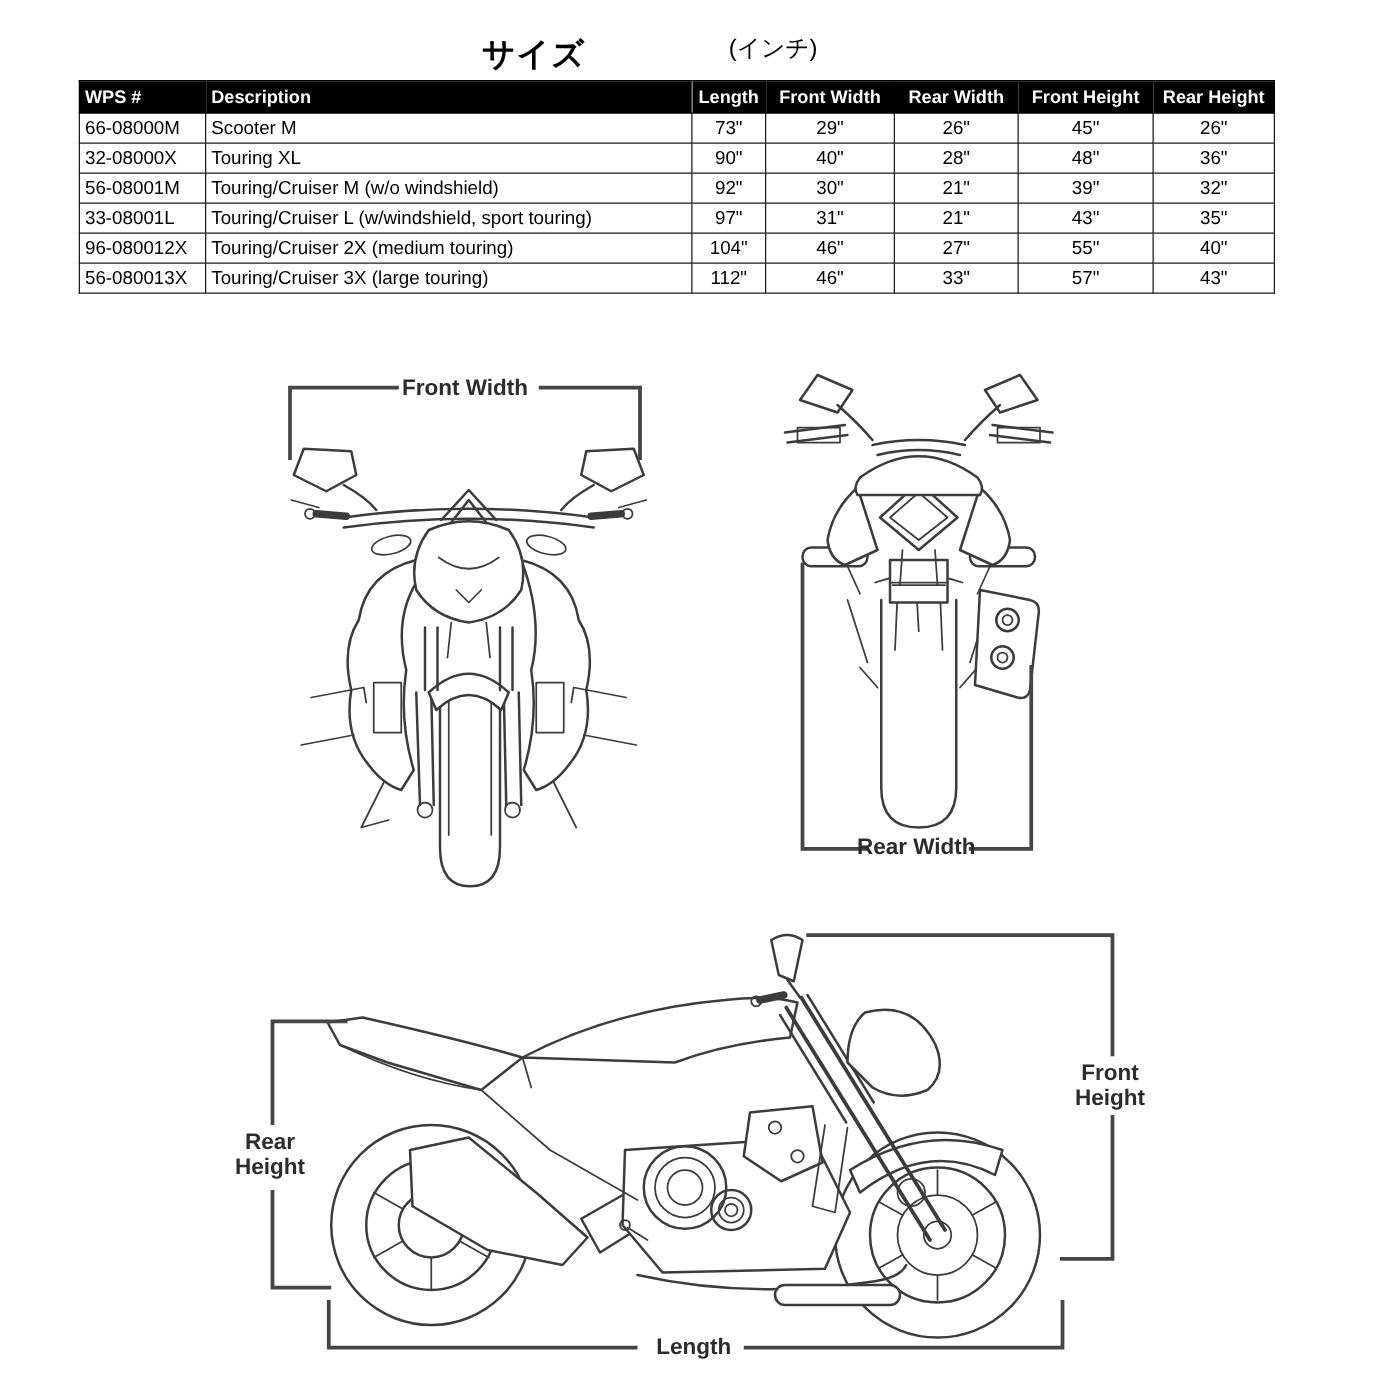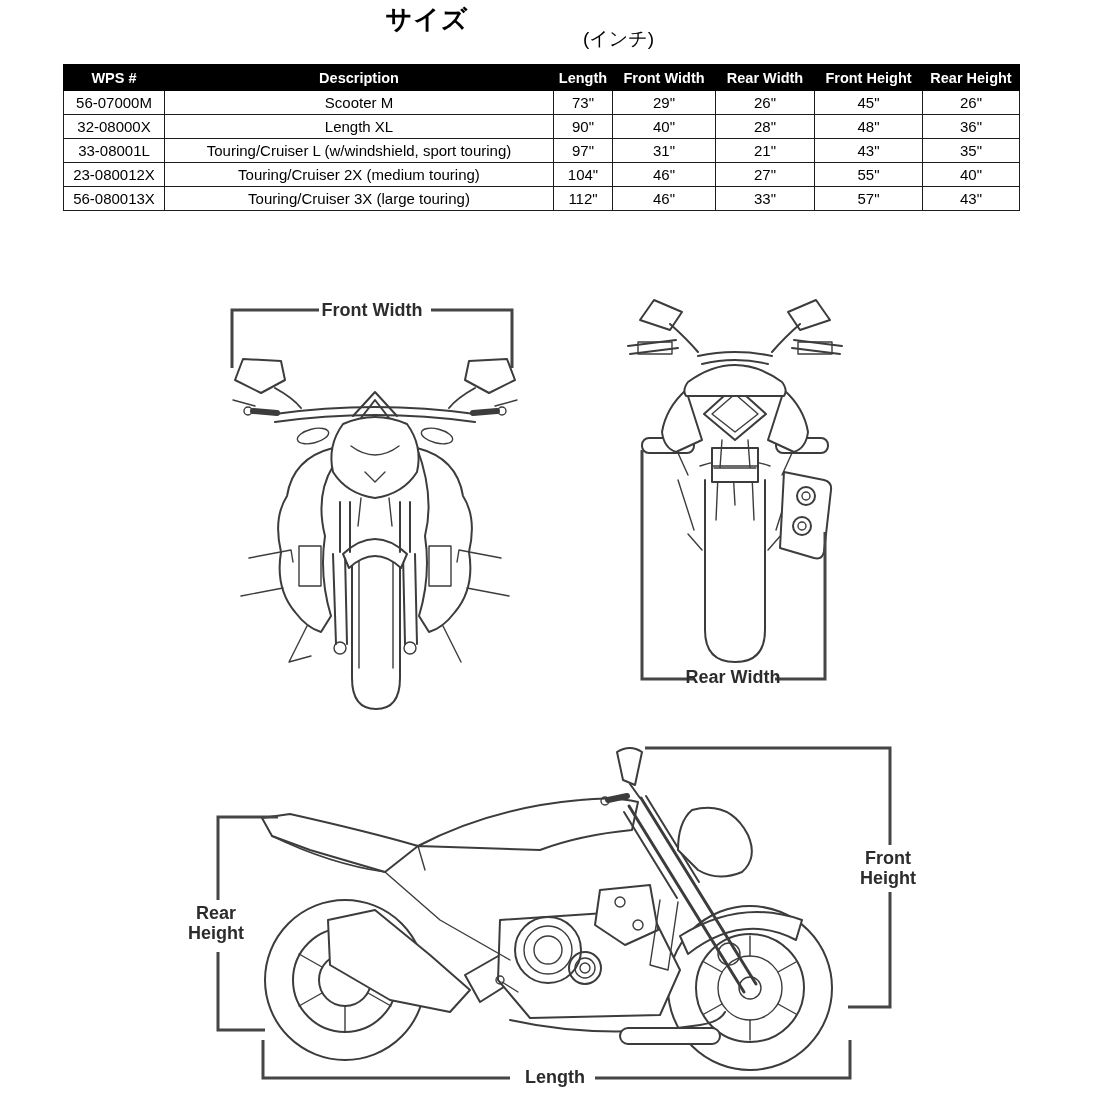--- a/index.html
+++ b/index.html
@@ -9,36 +9,36 @@
 
   
   .main-title{font-size:26px;font-weight:700;text-align:center;letter-spacing:1px}
   .unit-title{font-size:19px;font-weight:400}
 
   
   table.size{border-collapse:collapse;table-layout:fixed;width:956px;font-size:15px}
   table.size th{background:#000;color:#fff;font-weight:700;font-size:14.5px;height:25px;
        border:1px solid #000;padding:0 4px;white-space:nowrap;overflow:hidden}
   table.size td{border:1px solid #1c1c1c;height:23px;padding:0 4px;white-space:nowrap;overflow:hidden}
-  table.size .left{text-align:center}
+  table.size .left{text-align:left}
   table.size .num{text-align:center}
 
   
   svg.drawing{position:absolute}
   .ln{stroke:#3c3c3c;stroke-width:2;fill:none;stroke-linecap:round;stroke-linejoin:round}
   .lnw{stroke:#3c3c3c;stroke-width:2;fill:#fff;stroke-linecap:round;stroke-linejoin:round}
   .thin{stroke-width:1.4}
   .bracket{stroke:#454545;stroke-width:3;fill:none;stroke-linecap:butt;stroke-linejoin:miter}
   .dim-label{position:absolute;font-weight:700;font-size:18px;line-height:1.12;
        color:#2c2c2c;text-align:center}
 </style>
 </head>
 <body>
 
-<div class="abs main-title" style="left:352px;top:2px;width:150px">サイズ</div>
+<div class="abs main-title" style="left:352px;top:26px;width:150px">サイズ</div>
 <div class="abs unit-title" style="left:583px;top:26px">(インチ)</div>
 
 <table class="size abs" style="left:63px;top:64px">
   <colgroup>
     <col style="width:101px">
       <col style="width:389px">
       <col style="width:59px">
     <col style="width:103px">
       <col style="width:99px">
       <col style="width:108px">
@@ -50,48 +50,57 @@
       <th class="left">Description</th>
       <th class="num">Length</th>
       <th class="num">Front Width</th>
       <th class="num">Rear Width</th>
       <th class="num">Front Height</th>
       <th class="num">Rear Height</th>
     </tr>
   </thead>
   <tbody>
     <tr>
-      <td class="left">56-07000M</td>
+      <td class="left">66-08000M</td>
       <td class="left">Scooter M</td>
       <td class="num">73"</td>
       <td class="num">29"</td>
       <td class="num">26"</td>
       <td class="num">45"</td>
       <td class="num">26"</td>
     </tr>
     <tr>
       <td class="left">32-08000X</td>
-      <td class="left">Length XL</td>
+      <td class="left">Touring XL</td>
       <td class="num">90"</td>
       <td class="num">40"</td>
       <td class="num">28"</td>
       <td class="num">48"</td>
       <td class="num">36"</td>
+    </tr>
+    <tr>
+      <td class="left">56-08001M</td>
+      <td class="left">Touring/Cruiser M (w/o windshield)</td>
+      <td class="num">92"</td>
+      <td class="num">30"</td>
+      <td class="num">21"</td>
+      <td class="num">39"</td>
+      <td class="num">32"</td>
     </tr>
     <tr>
       <td class="left">33-08001L</td>
       <td class="left">Touring/Cruiser L (w/windshield, sport touring)</td>
       <td class="num">97"</td>
       <td class="num">31"</td>
       <td class="num">21"</td>
       <td class="num">43"</td>
       <td class="num">35"</td>
     </tr>
     <tr>
-      <td class="left">23-080012X</td>
+      <td class="left">96-080012X</td>
       <td class="left">Touring/Cruiser 2X (medium touring)</td>
       <td class="num">104"</td>
       <td class="num">46"</td>
       <td class="num">27"</td>
       <td class="num">55"</td>
       <td class="num">40"</td>
     </tr>
     <tr>
       <td class="left">56-080013X</td>
       <td class="left">Touring/Cruiser 3X (large touring)</td>

